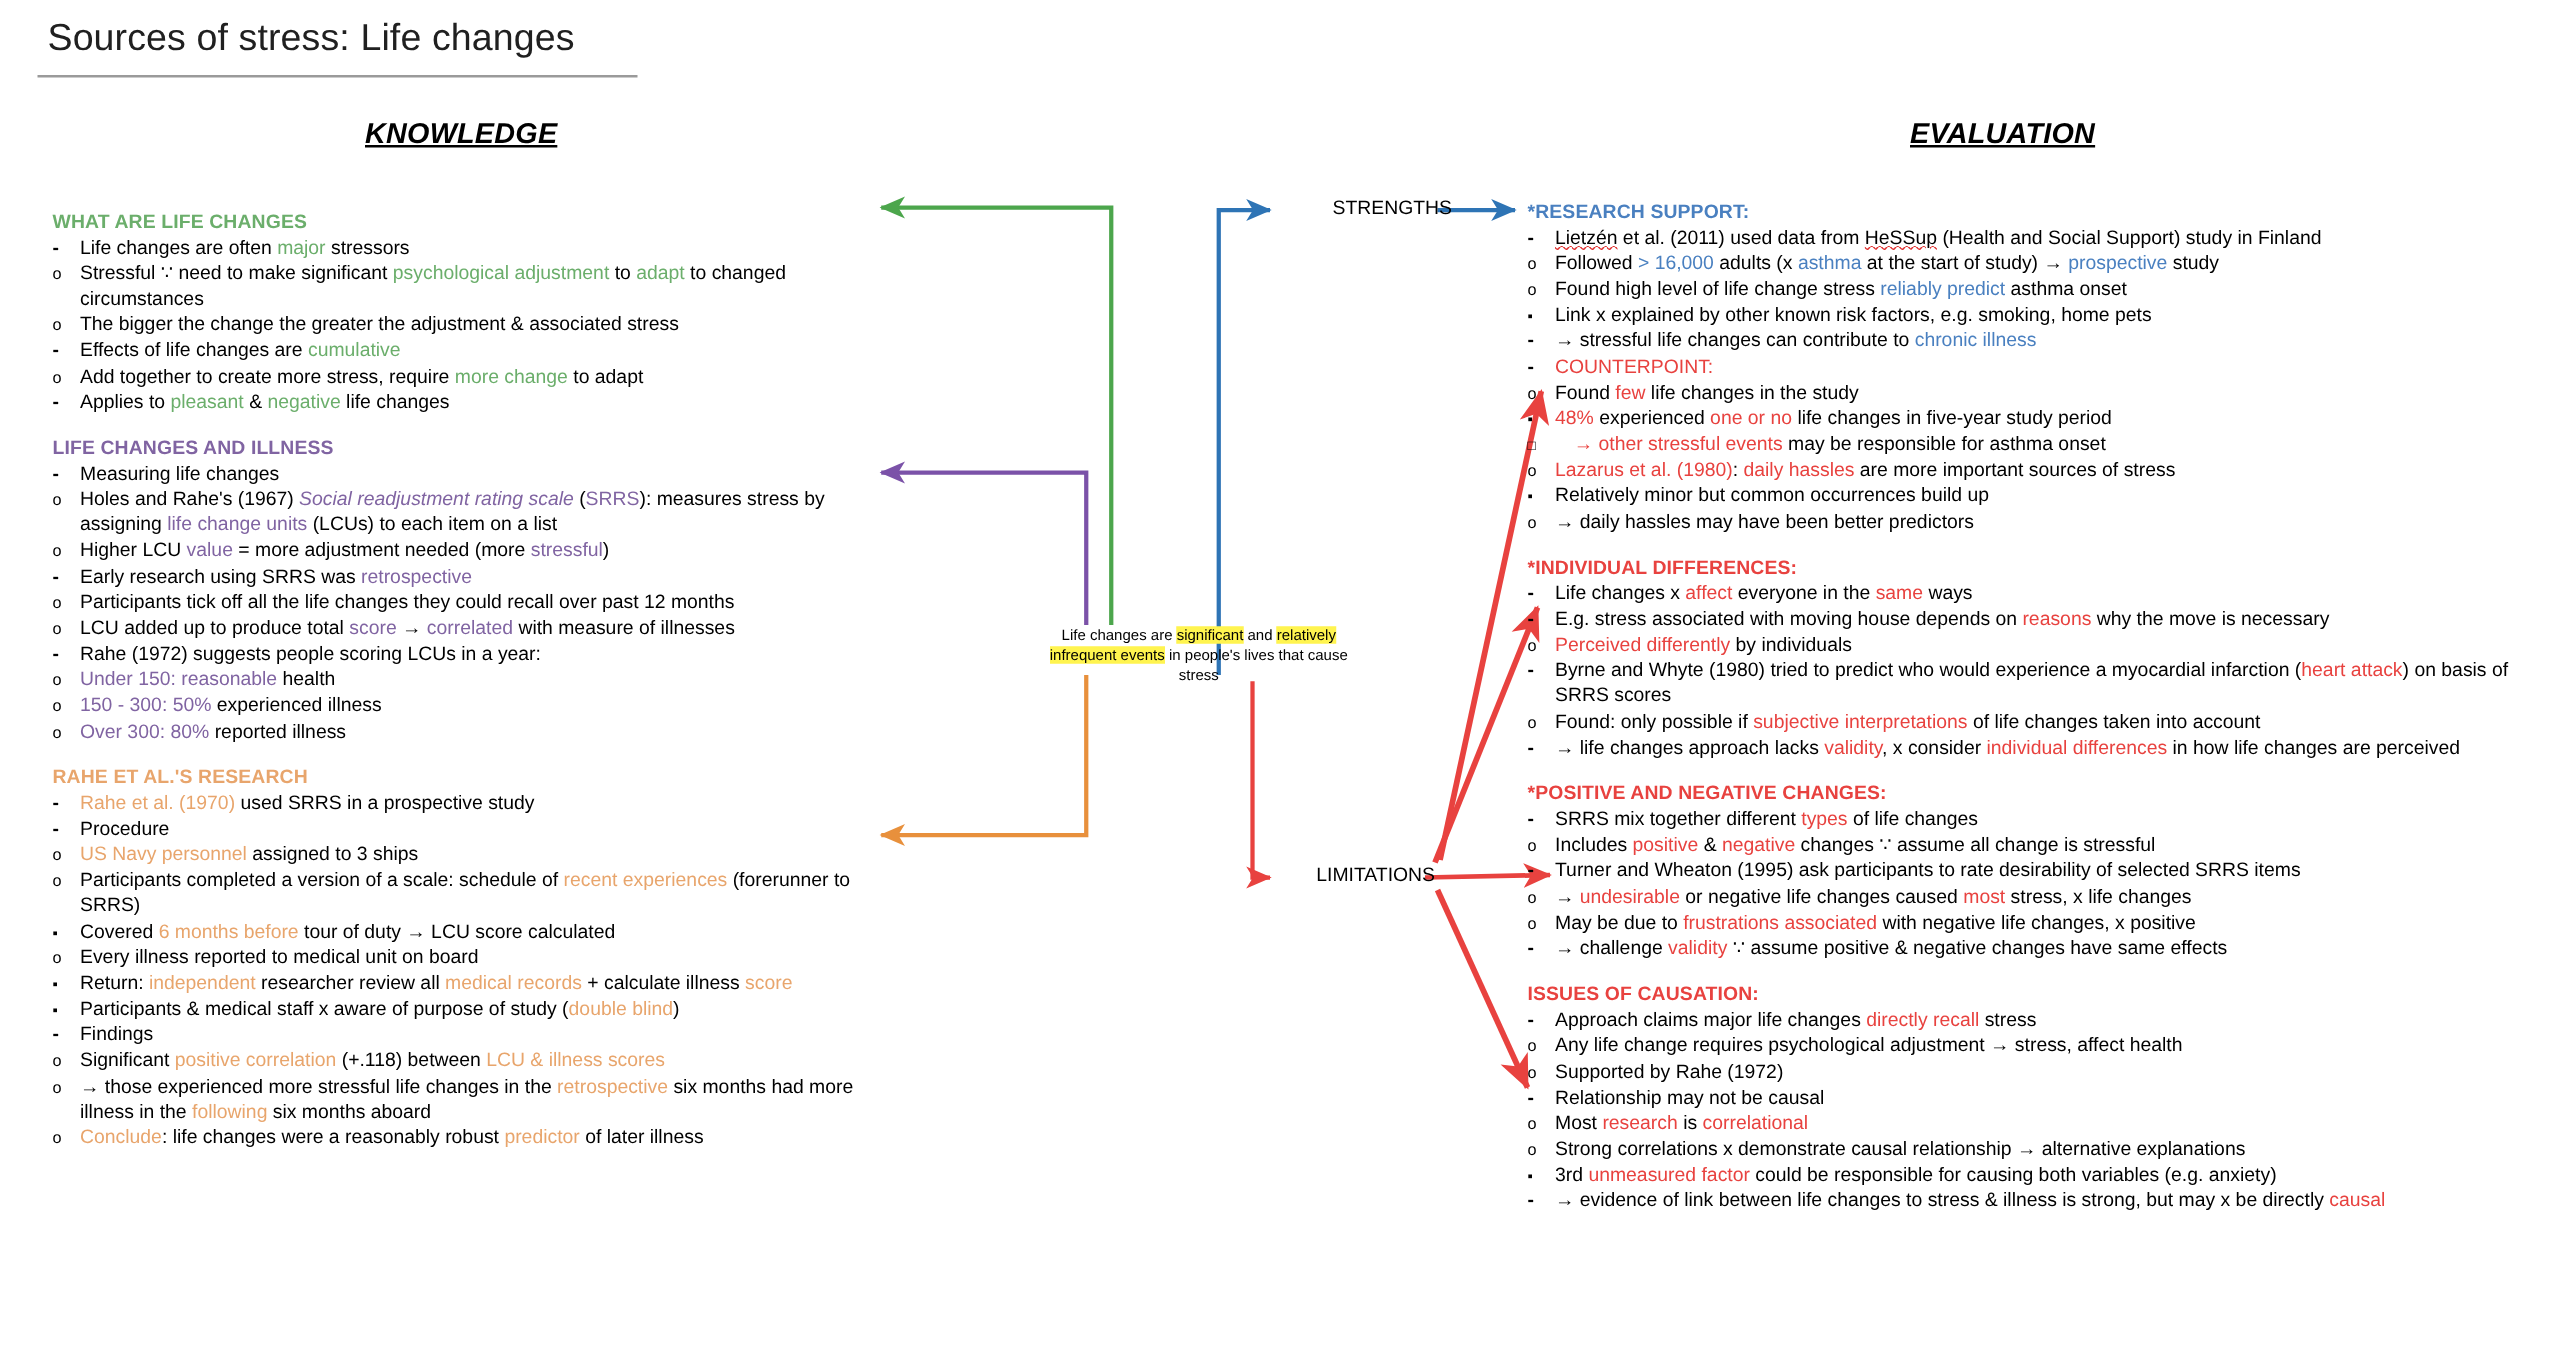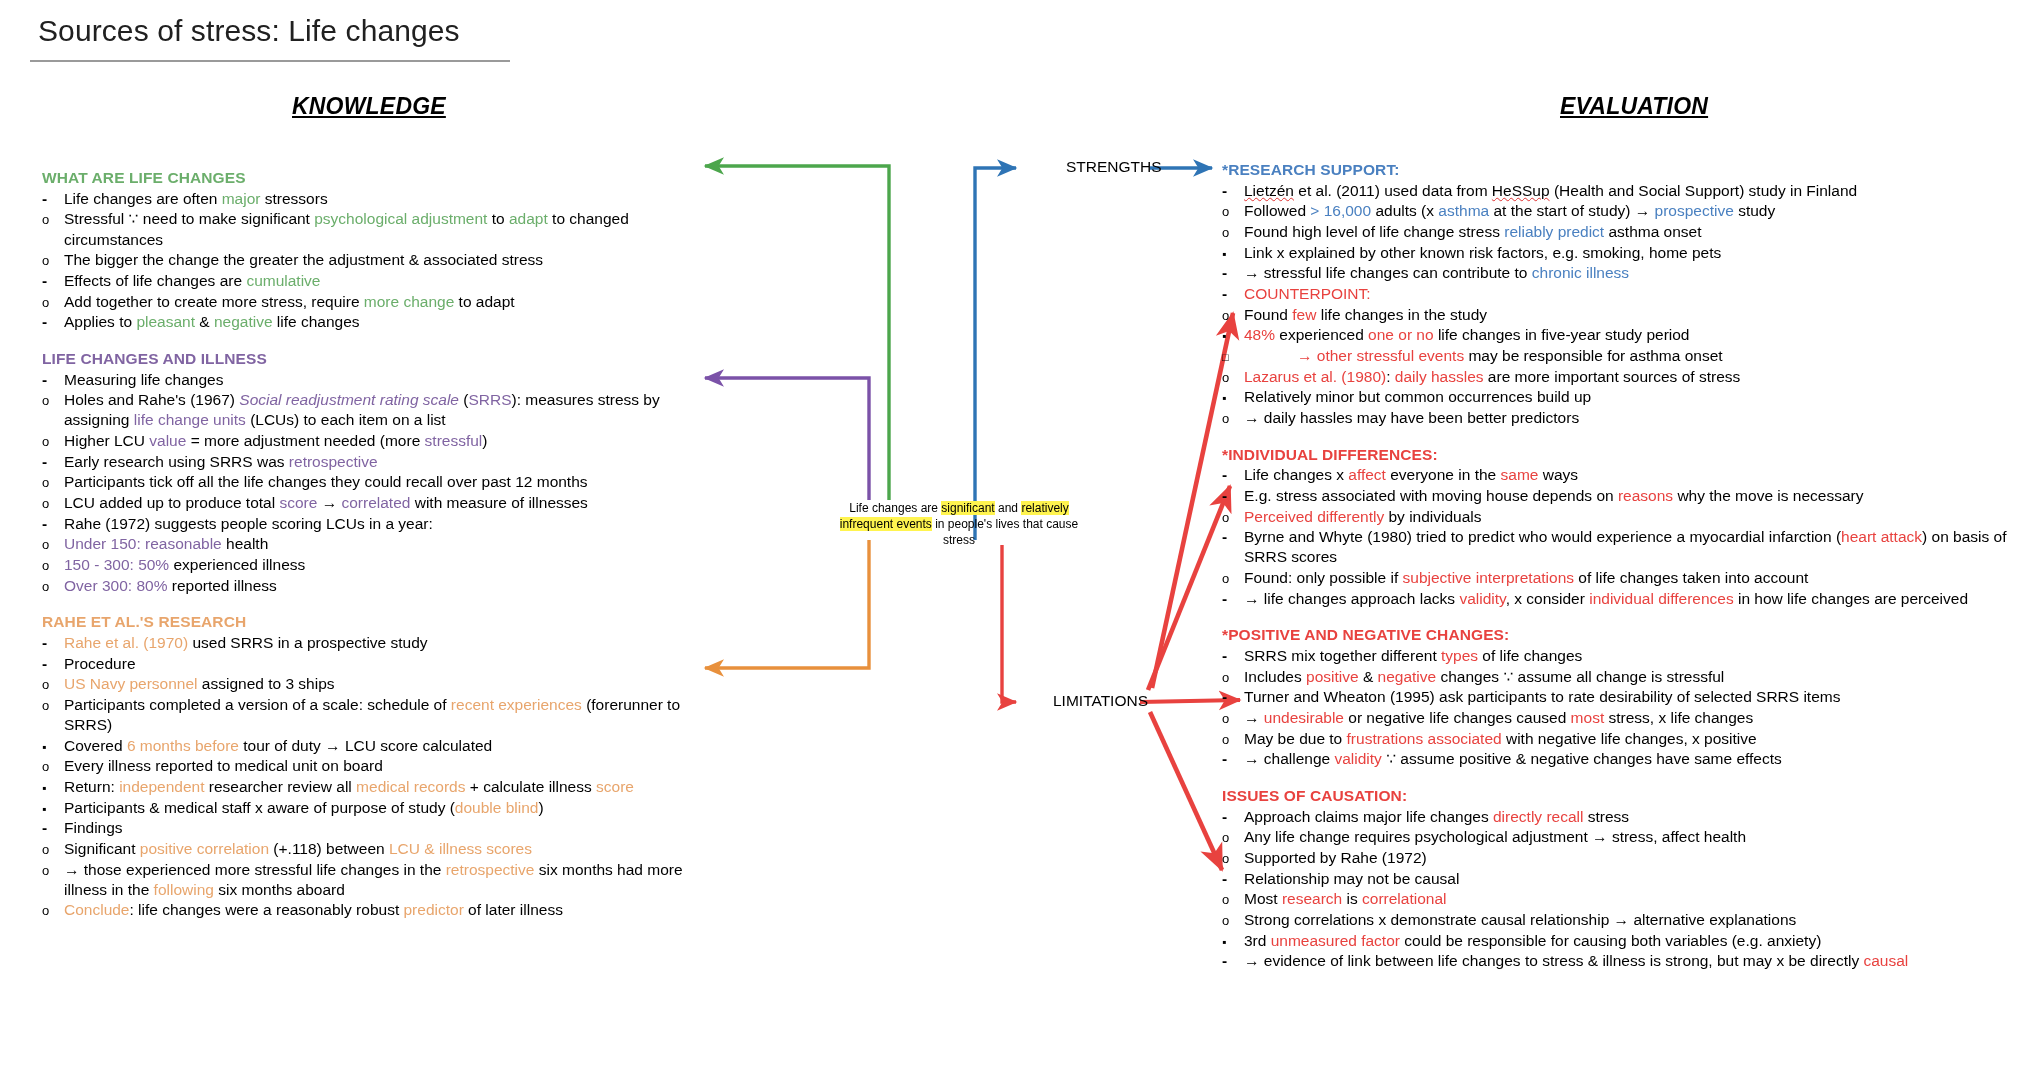--- a/index.html
+++ b/index.html
@@ -24,21 +24,21 @@
     position:absolute; left:30px; top:60px; width:480px; height:2px;
     background:#9a9a9a;
   }
 
   
   .col-heading {
     position:absolute; font-size:23px; font-weight:bold; font-style:italic;
     text-decoration:underline; color:#000; letter-spacing:.2px;
   }
   #heading-knowledge { left:292px; top:93px;font-style:italic; }
-  #heading-evaluation { left:1528px; top:93px;margin-left:32px; }
+  #heading-evaluation { left:1528px; top:93px; }
 
   
   .block { position:absolute; }
   .sec-head {
     font-size:15.5px; font-weight:600; letter-spacing:.1px;
     margin:0 0 1px 0; line-height:1.28;
   }
   ul.lvl { list-style:none; margin:0; padding:0; }
   li.item {
     position:relative; font-size:15.5px; line-height:1.30;
@@ -51,21 +51,21 @@
   li.item > .txt { display:block; }
 
   
   .d1 { margin-left:30px; }   
   .d2 { margin-left:60px; }   
   .d3 { margin-left:90px; }   
   .d4 { margin-left:120px; }  
   .d1 > .txt { padding-left:22px; }
   .d2 > .txt { padding-left:22px; }
   .d3 > .txt { padding-left:22px; }
-  .d4 > .txt { padding-left:37px;margin-left:38px; }
+  .d4 > .txt { padding-left:37px; }
 
   .bul-dash::before   { content:"-"; font-weight:bold; }
   .bul-circ::before   { content:"o"; font-size:13px; }
   .bul-sq::before     { content:"\25AA"; font-size:12px; }
   .bul-hsq::before    { content:"\25A1"; font-size:11px; }
 
   .gap { height:16px; }
 
   
   .c-green  { color:#6BAE6B; }

